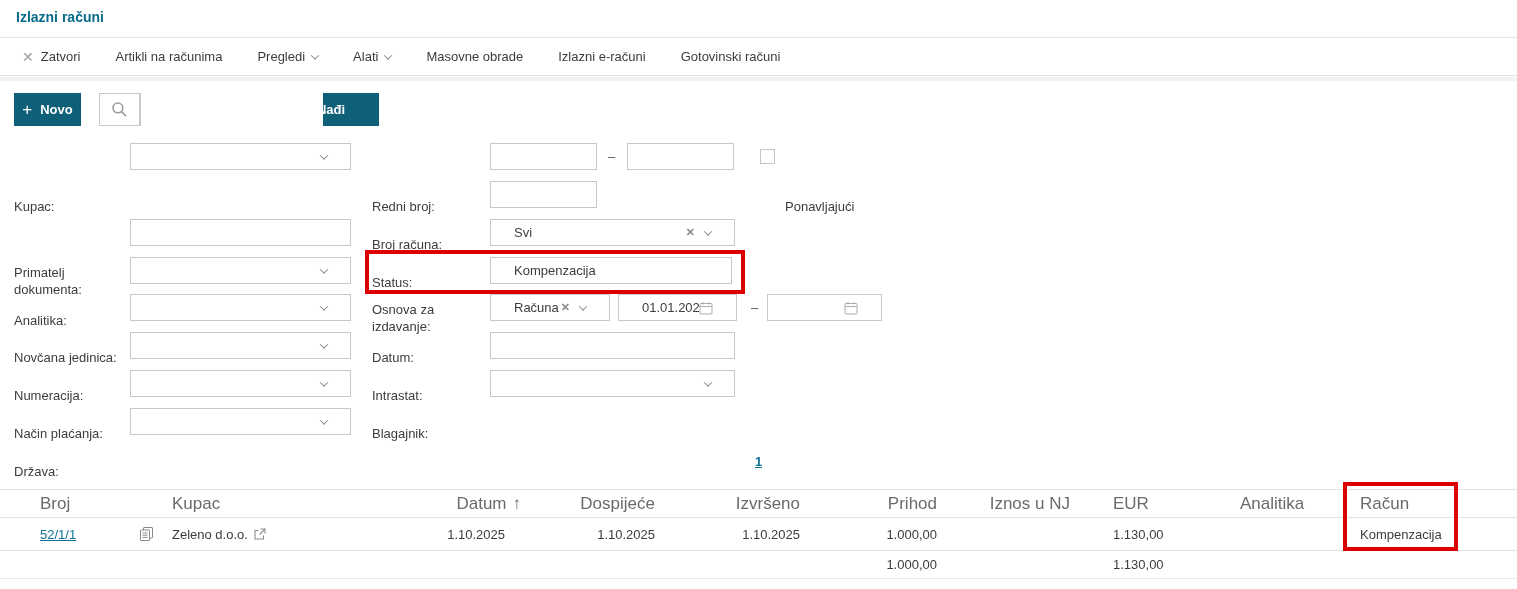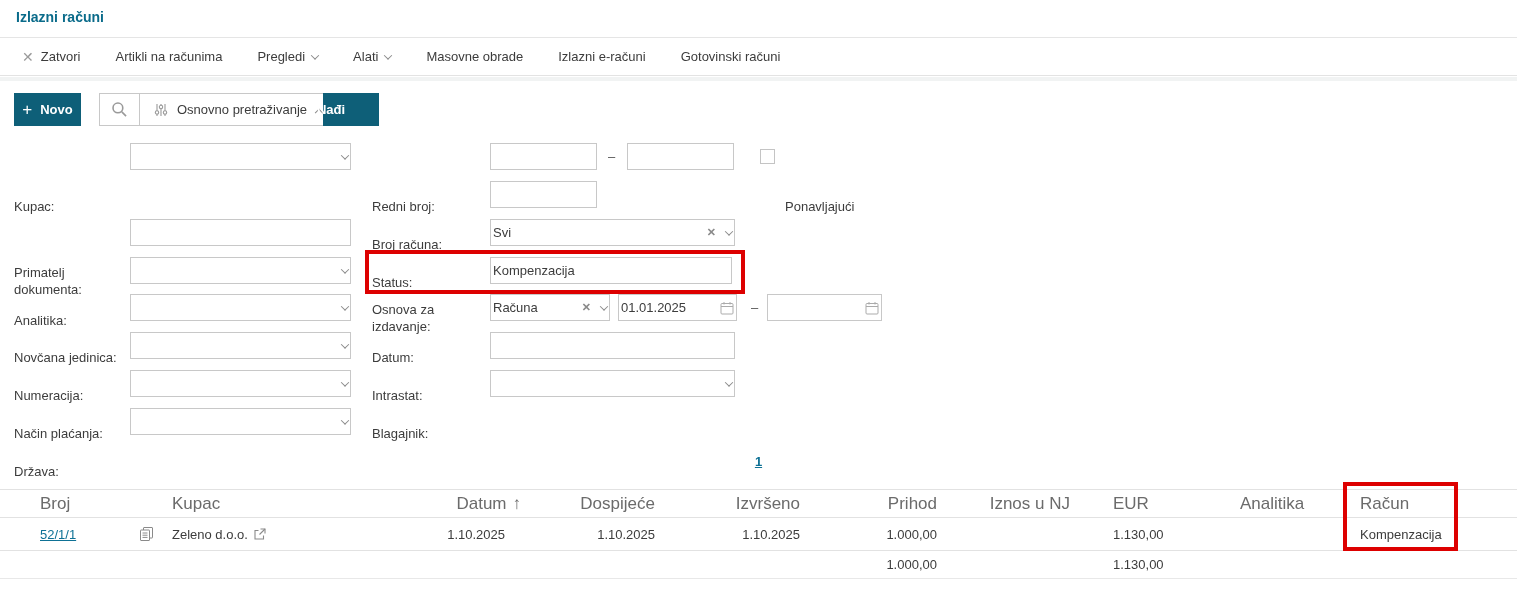--- a/index.html
+++ b/index.html
@@ -33,21 +33,21 @@
     position:absolute; left:99px; top:93px; height:33px; display:flex; align-items:stretch;
     border:1px solid #c8c8c8; background:#fff;
   }
   .search-cell { width:40px; display:flex; align-items:center; justify-content:center; border-right:1px solid #c8c8c8; color:#9a9a9a; cursor:pointer; }
   .mode-cell { display:flex; align-items:center; gap:9px; padding:0 14px; cursor:pointer; }
 
   .lbl { position:absolute; color:#3c3c3c; line-height:17px;margin-top:48px; }
   .lbl.narrow { width:104px; }
   .ctl {
     position:absolute; height:27px; border:1px solid #c8c8c8; background:#fff;
-    display:flex; align-items:center; padding:0 2px; color:#3c3c3c;
+    display:flex; align-items:center; padding:0 23px; color:#3c3c3c;
   }
   .ctl .val { flex:1; white-space:nowrap; overflow:hidden; }
   .clear-x { color:#8a8a8a; font-size:11px; font-weight:bold; margin-right:10px; cursor:pointer; }
   .dash-sep { position:absolute; color:#555; }
   .cal-icon { color:#ababab; display:flex; }
   .checkbox { position:absolute; width:15px; height:15px; border:1px solid #c4c4c4; background:#fff; cursor:pointer; }
 
   .red-box { position:absolute; border:4px solid #dd0000; pointer-events:none; }
   .box-osnova { left:365px; top:250px; width:380px; height:44px; }
   .box-racun  { left:1343px; top:482px; width:115px; height:69px; }
@@ -113,32 +113,20 @@
   <span class="plus-glyph">+</span>
   <span>Novo</span>
 </button>
 
 <div class="search-group">
   <div class="search-cell">
     <svg width="17" height="17" viewBox="0 0 16 16">
         <circle cx="6.5" cy="6.5" r="4.6" fill="none" stroke="currentColor" stroke-width="1.5"></circle>
         <line x1="10.2" y1="10.2" x2="14.2" y2="14.2" stroke="currentColor" stroke-width="1.5"></line>
       </svg>
-  </div>
-  <div class="mode-cell">
-    <svg class="icon-gray" width="14" height="14" viewBox="0 0 14 14" stroke="#9a9a9a" stroke-width="1.1" fill="#fff">
-        <line x1="3" y1="1" x2="3" y2="13"></line>
-        <line x1="7" y1="1" x2="7" y2="13"></line>
-        <line x1="11" y1="1" x2="11" y2="13"></line>
-        <circle cx="3" cy="9.5" r="1.7"></circle>
-        <circle cx="7" cy="4" r="1.7"></circle>
-        <circle cx="11" cy="9.5" r="1.7"></circle>
-      </svg>
-    <span>Osnovno pretraživanje</span>
-    <span class="chev up"></span>
   </div>
 </div>
 
 <button class="btn-teal btn-nadi">
   <span>Nađi</span>
   <svg width="15" height="15" viewBox="0 0 16 16">
       <circle cx="6.5" cy="6.5" r="4.6" fill="none" stroke="#fff" stroke-width="1.8"></circle>
       <line x1="10.2" y1="10.2" x2="14.2" y2="14.2" stroke="#fff" stroke-width="1.8"></line>
     </svg>
 </button>

